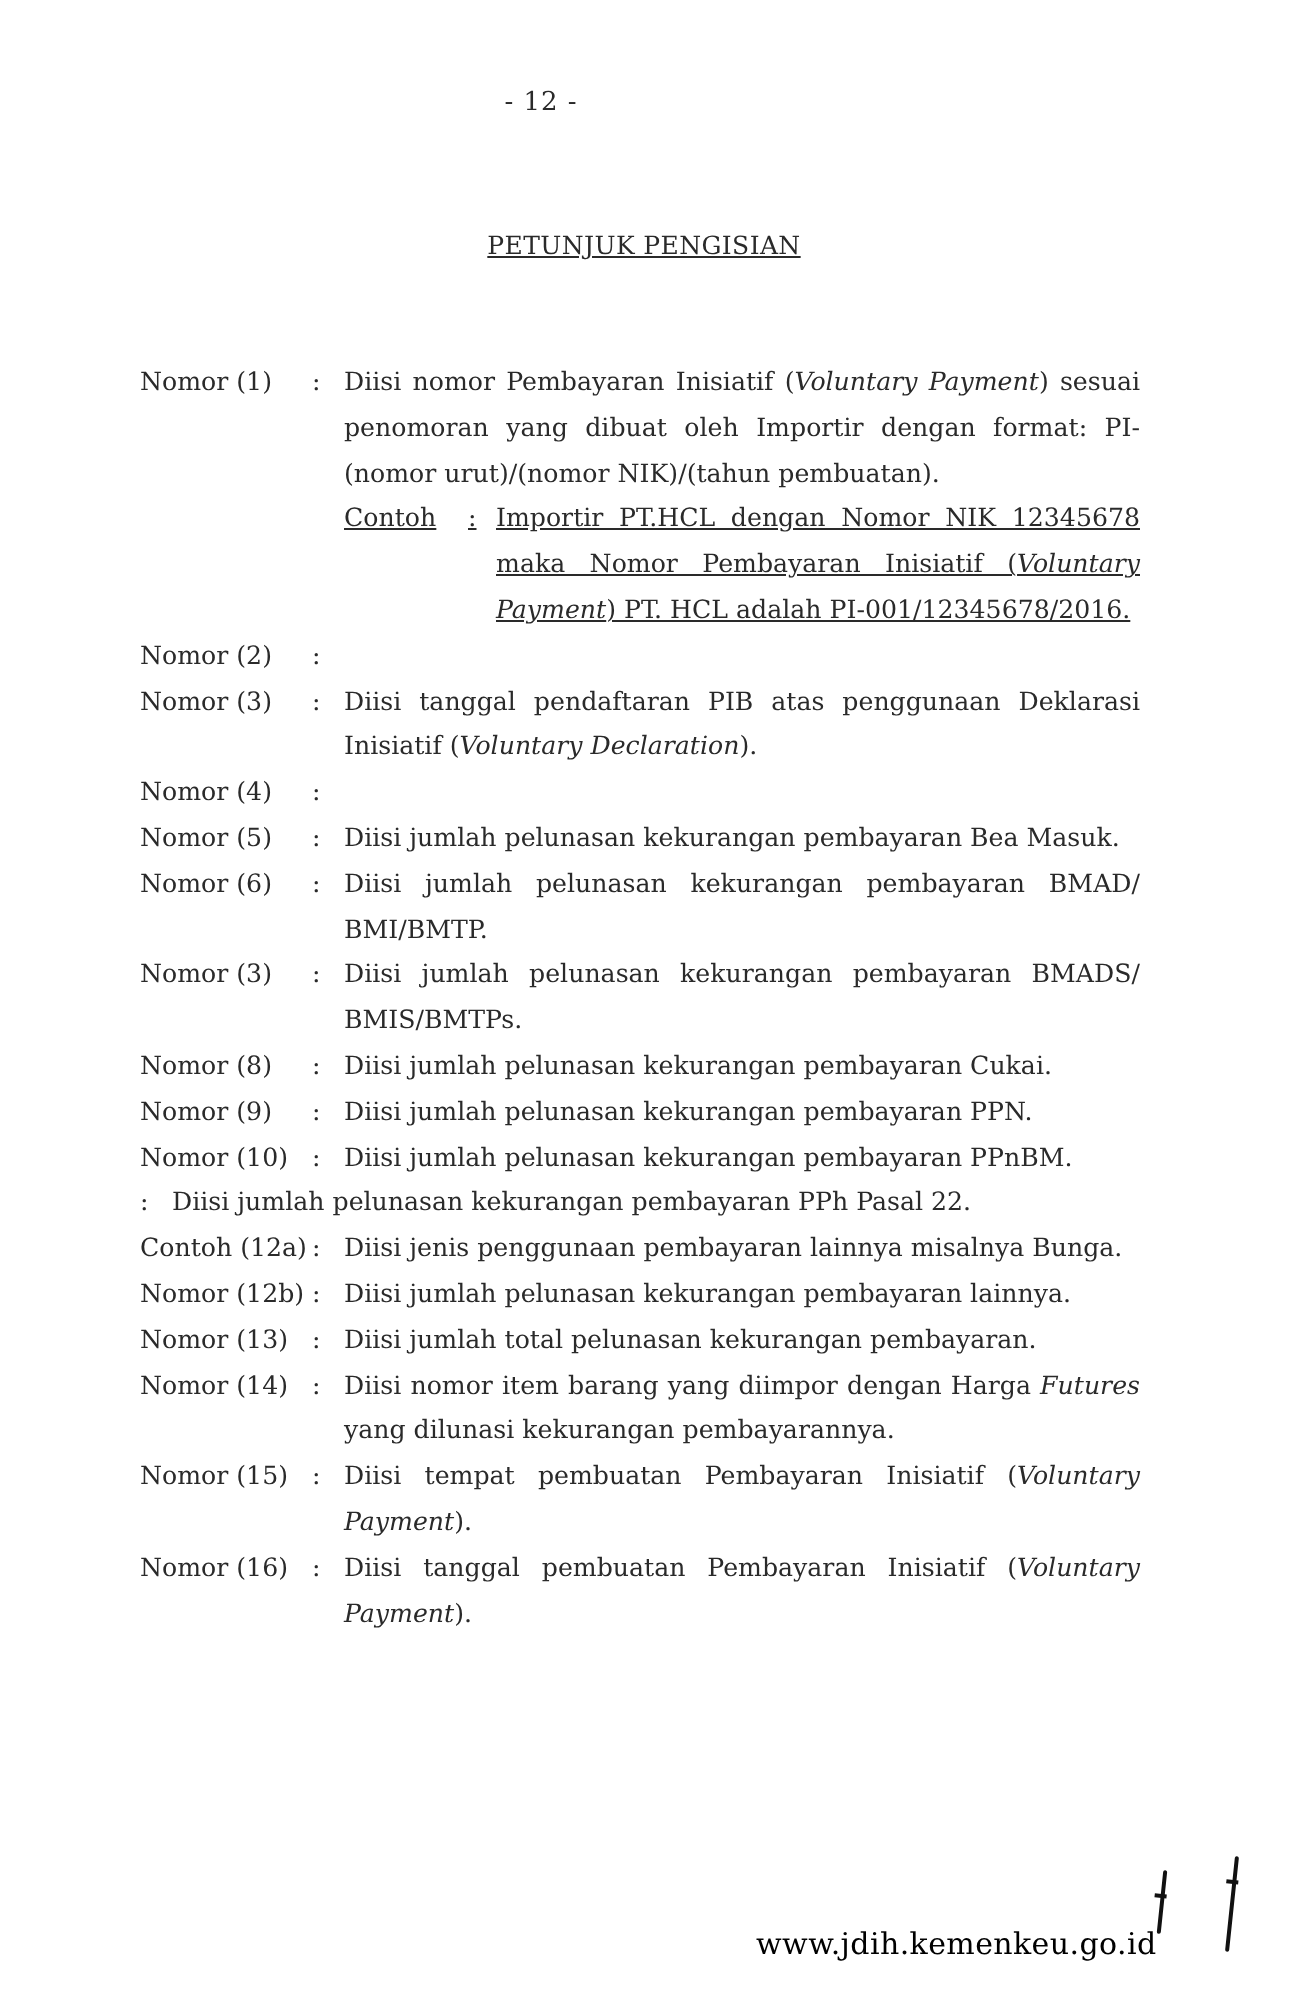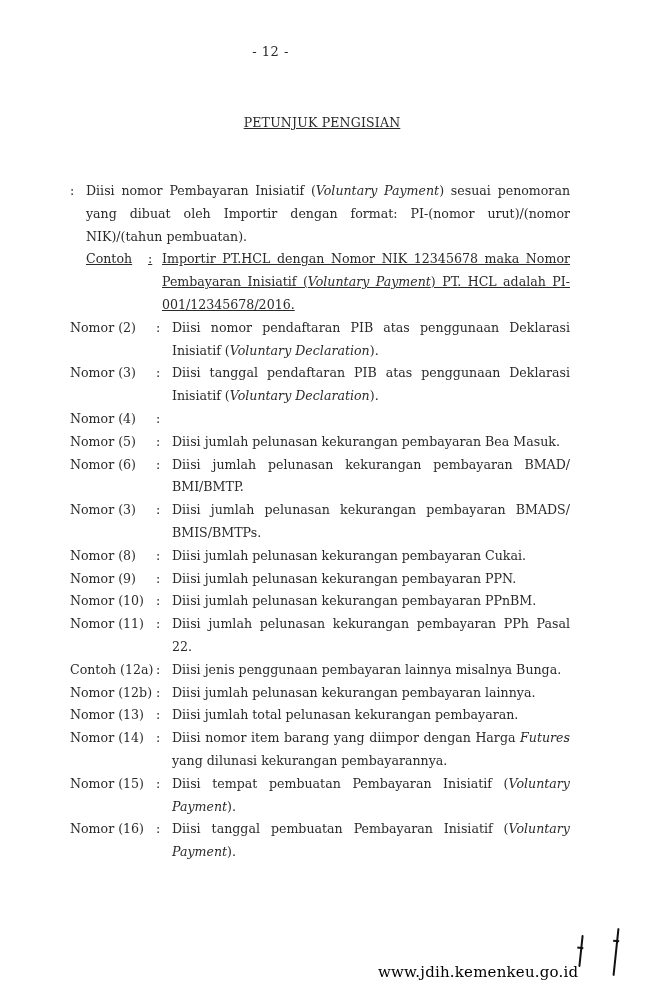--- a/index.html
+++ b/index.html
@@ -27,36 +27,34 @@
   .sig1::after, .sig2::after { content: ""; position: absolute; left: -3px; top: 12px; width: 6px; height: 2px; background: #111; }
 </style>
 </head>
 <body>
 
 <div class="page-number">- 12 -</div>
 <div class="title">PETUNJUK PENGISIAN</div>
 
 <div class="entries" id="entries">
     <div class="entry">
+      <div class="label">Nomor (1)</div>
       <div class="colon">:</div>
       <div class="desc">
         <div><span>Diisi nomor Pembayaran Inisiatif (</span><i>Voluntary Payment</i><span>) sesuai penomoran yang dibuat oleh Importir dengan format: PI-(nomor urut)/(nomor NIK)/(tahun pembuatan).</span></div>
         <div class="example">
           <div class="ex-label">Contoh</div>
           <div class="ex-colon">:</div>
           <div class="ex-text"><span>Importir PT.HCL dengan Nomor NIK 12345678 maka Nomor Pembayaran Inisiatif (</span><i>Voluntary Payment</i><span>) PT. HCL adalah PI-001/12345678/2016.</span></div>
         </div>
       </div>
     </div>
     <div class="entry">
       <div class="label">Nomor (2)</div>
       <div class="colon">:</div>
-      <div class="desc">
-        <div><span>Diisi nomor pendaftaran PIB atas penggunaan Deklarasi Inisiatif (</span><i>Voluntary Declaration</i><span>).</span></div>
-      </div>
     </div>
     <div class="entry">
       <div class="label">Nomor (3)</div>
       <div class="colon">:</div>
       <div class="desc">
         <div><span>Diisi tanggal pendaftaran PIB atas penggunaan Deklarasi Inisiatif (</span><i>Voluntary Declaration</i><span>).</span></div>
       </div>
     </div>
     <div class="entry">
       <div class="label">Nomor (4)</div>
@@ -98,21 +96,20 @@
       </div>
     </div>
     <div class="entry">
       <div class="label">Nomor (10)</div>
       <div class="colon">:</div>
       <div class="desc">
         <div><span>Diisi jumlah pelunasan kekurangan pembayaran PPnBM.</span></div>
       </div>
     </div>
     <div class="entry">
-      <div class="label">Nomor (11)</div>
       <div class="colon">:</div>
       <div class="desc">
         <div><span>Diisi jumlah pelunasan kekurangan pembayaran PPh Pasal 22.</span></div>
       </div>
     </div>
     <div class="entry">
       <div class="label">Contoh (12a)</div>
       <div class="colon">:</div>
       <div class="desc">
         <div><span>Diisi jenis penggunaan pembayaran lainnya misalnya Bunga.</span></div>

